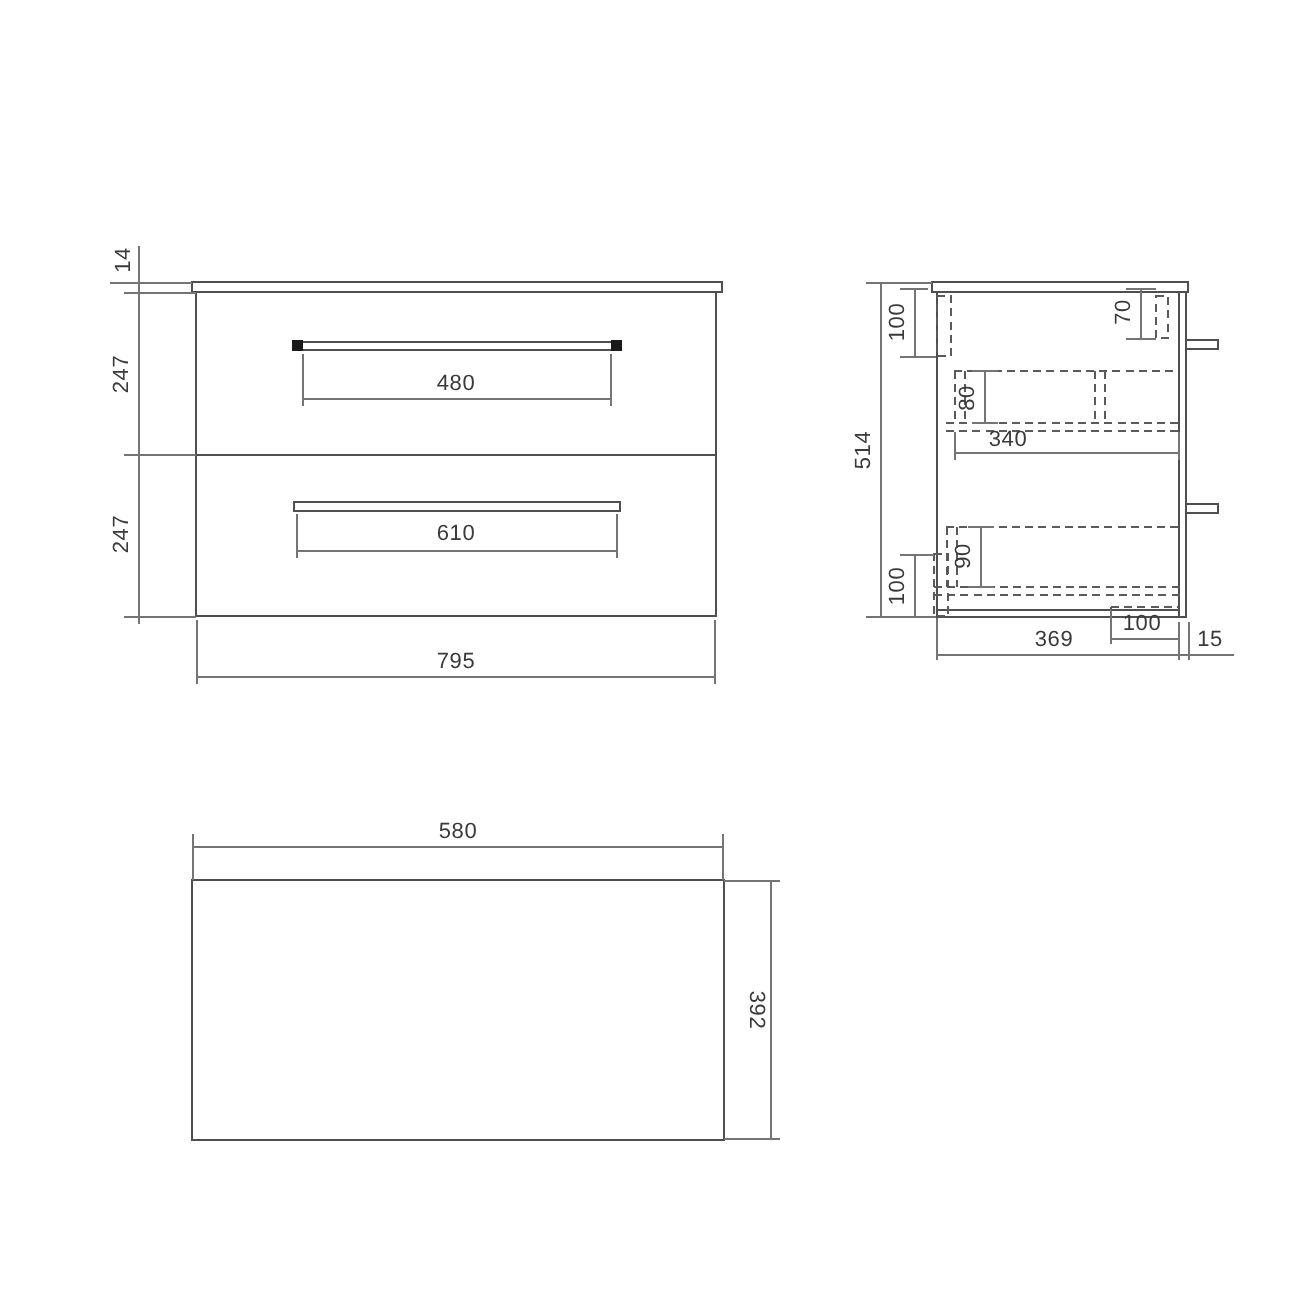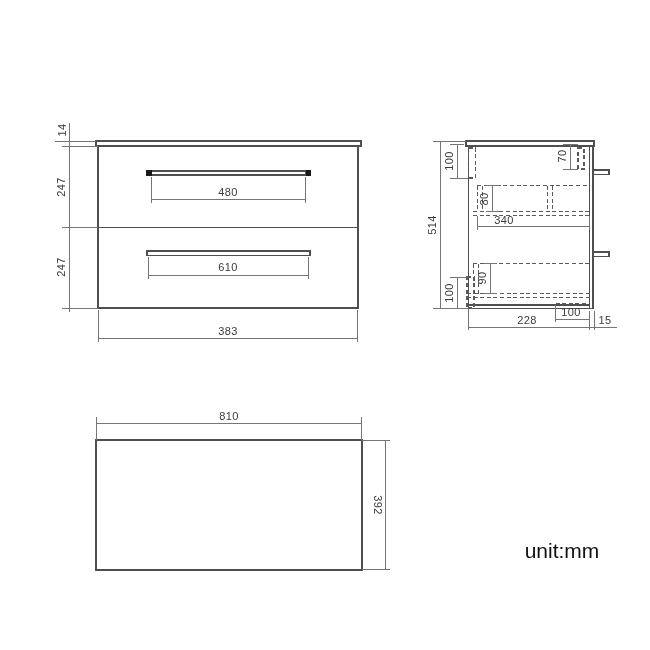--- a/index.html
+++ b/index.html
@@ -168,30 +168,29 @@
       <line x1="362" y1="569.5" x2="390" y2="569.5"></line>
       <line x1="385.5" y1="440.5" x2="385.5" y2="569.5"></line>
     </g>
   </svg>
 
   <span class="dim-label rot-ccw" style="left:62px;top:130px">14</span>
   <span class="dim-label rot-ccw" style="left:61px;top:187px">247</span>
   <span class="dim-label rot-ccw" style="left:61px;top:267px">247</span>
   <span class="dim-label" style="left:228px;top:192px">480</span>
   <span class="dim-label" style="left:228px;top:267px">610</span>
-  <span class="dim-label" style="left:228px;top:331px">383</span>
+  <span class="dim-label" style="left:228px;top:331px">795</span>
 
   <span class="dim-label rot-ccw" style="left:432px;top:225px">514</span>
   <span class="dim-label rot-ccw" style="left:449px;top:161px">100</span>
   <span class="dim-label rot-ccw" style="left:449px;top:293px">100</span>
   <span class="dim-label rot-ccw" style="left:562px;top:156px">70</span>
   <span class="dim-label rot-ccw" style="left:484px;top:199px">80</span>
   <span class="dim-label rot-ccw" style="left:482px;top:278px">90</span>
   <span class="dim-label" style="left:504px;top:220px">340</span>
   <span class="dim-label" style="left:571px;top:312px">100</span>
-  <span class="dim-label" style="left:527px;top:320px">228</span>
+  <span class="dim-label" style="left:527px;top:320px">369</span>
   <span class="dim-label" style="left:605px;top:320px">15</span>
 
-  <span class="dim-label" style="left:229px;top:416px">810</span>
+  <span class="dim-label" style="left:229px;top:416px">580</span>
   <span class="dim-label rot-cw" style="left:378px;top:505px">392</span>
 
-  <span class="unit-label" style="left:562px;top:551px">unit:mm</span>
 </div>
 
 </body></html>

